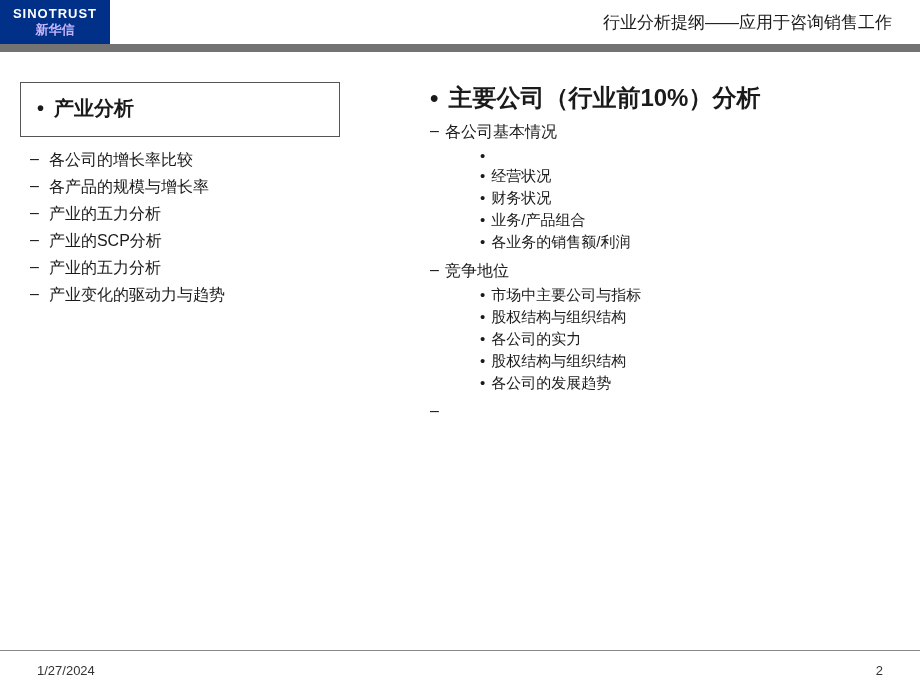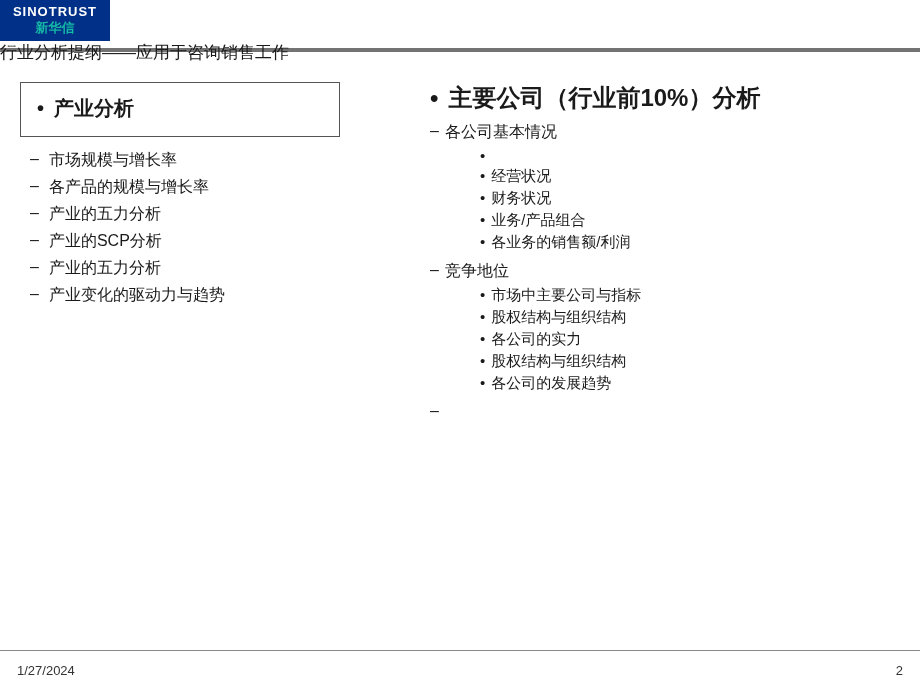--- a/index.html
+++ b/index.html
@@ -11,53 +11,52 @@
       font-family: "SimSun", "宋体", "Microsoft YaHei", "微软雅黑", sans-serif;
       position: relative;
       overflow: hidden;
     }
 
     
     .header {
       display: flex;
       align-items: stretch;
       height: 52px;
-      border-bottom: 4px solid #737373;
-      flex-direction: column;
+      border-bottom: 8px solid #737373;
     }
 
     .logo-box {
       background: #003087;
       width: 110px;
       display: flex;
       flex-direction: column;
       align-items: center;
       justify-content: center;
       padding: 4px 8px;
     }
 
     .logo-sinotrust {
       color: #ffffff;
       font-size: 13px;
       font-weight: bold;
       letter-spacing: 1px;
     }
 
     .logo-chinese {
-      color: #14b8a6;
+      color: #c4b5fd;
       font-size: 13px;
       font-weight: bold;
     }
 
     .header-title-area {
       flex: 1;
       display: flex;
       align-items: center;
-      justify-content: flex-start;
-      padding-right: 20px;
+      justify-content: flex-end;
+      padding-right: 28px;
     }
 
     .header-title {
       font-size: 17px;
       color: #1a1a1a;
       font-weight: normal;
     }
 
     
     .main-content {
@@ -166,21 +165,21 @@
     .footer {
       position: absolute;
       bottom: 0;
       left: 0;
       right: 0;
       height: 40px;
       border-top: 1.5px solid #888;
       display: flex;
       align-items: center;
       justify-content: space-between;
-      padding: 0 17px;
+      padding: 0 37px;
       background: #ffffff;
     }
 
     .footer-date {
       font-size: 13px;
       color: #333;
     }
 
     .footer-copyright {
       font-size: 13px;
@@ -210,21 +209,21 @@
   <div class="left-col">
     <div class="left-box">
       <div class="section-title">
         <span class="bullet-main">•</span>
         <span>产业分析</span>
       </div>
     </div>
     <ul class="sub-list">
       <li>
           <span class="dash">–</span>
-          <span>市场规模与增长率</span>
+          <span>各公司的增长率比较</span>
         </li>
       <li>
           <span class="dash">–</span>
           <span>各产品的规模与增长率</span>
         </li>
       <li>
           <span class="dash">–</span>
           <span>产业的五力分析</span>
         </li>
       <li>

